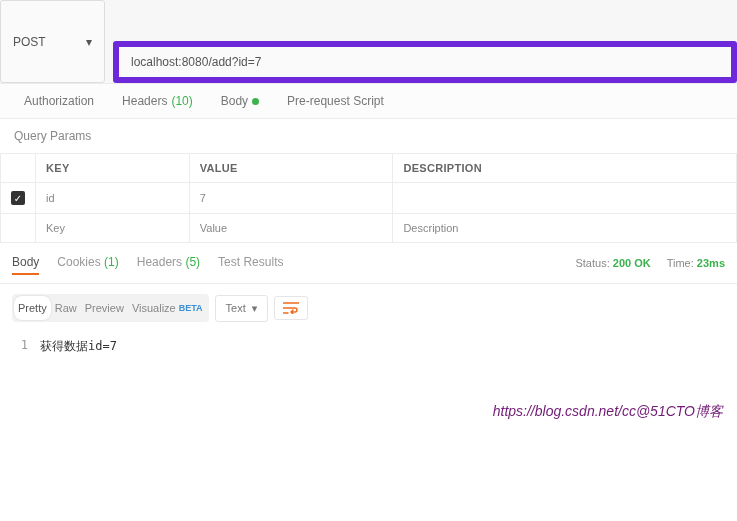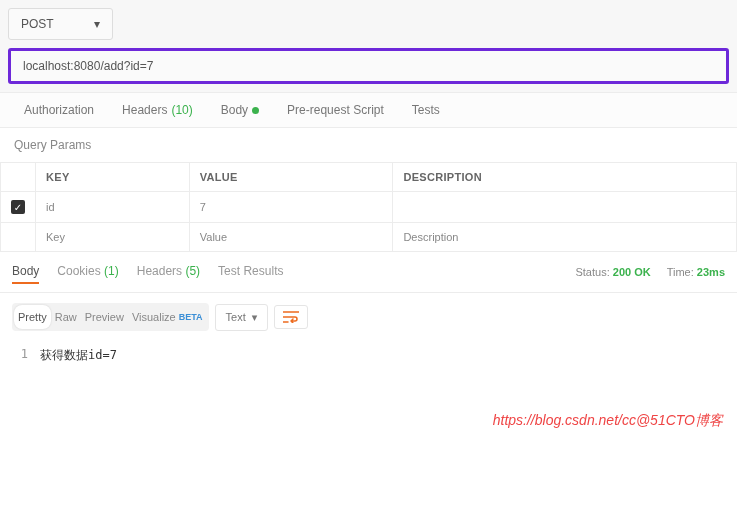--- a/index.html
+++ b/index.html
@@ -1,19 +1,19 @@
 <!DOCTYPE html>
 <html><head>
 <meta charset="utf-8">
 <style>
 * { box-sizing: border-box; margin: 0; padding: 0; }
 body { font-family: -apple-system, BlinkMacSystemFont, "Segoe UI", Arial, sans-serif; font-size: 12px; color: #666; background: #fff; width: 737px; }
-.top-bar { display: flex; padding: 8px; gap: 8px; background: #f7f7f7; border-bottom: 1px solid #ececec; flex-direction: column; }
+.top-bar { display: flex; gap: 8px; background: #f7f7f7; border-bottom: 1px solid #ececec; }
 .method-select { display: flex; align-items: center; justify-content: space-between; background: #fafafa; border: 1px solid #ddd; border-radius: 3px; padding: 8px 12px; width: 105px; color: #555; cursor: pointer; }
-.url-input { flex: 1; background: #fafafa; border: 3px solid #6d28d9; border-radius: 3px; padding: 8px 12px; color: #555; font-size: 12px; }
+.url-input { flex: 1; background: #fafafa; border: 6px solid #6d28d9; border-radius: 3px; padding: 8px 12px; color: #555; font-size: 12px; margin-top: 41px; }
 .req-tabs { display: flex; gap: 0; padding: 0 10px; border-bottom: 1px solid #ececec; background: #fcfcfc; }
 .req-tab { padding: 10px 14px; cursor: pointer; color: #777; display: flex; align-items: center; gap: 4px; }
 .req-tab.active { color: #555; border-bottom: 2px solid #ed6b1f; }
 .dot { width: 7px; height: 7px; border-radius: 50%; background: #3bb24d; display: inline-block; }
 .count { color: #3bb24d; }
 .qp-title { padding: 10px 14px; color: #888; font-size: 12px; }
 table.params { width: 100%; border-collapse: collapse; }
 table.params th, table.params td { border: 1px solid #ececec; padding: 8px 10px; text-align: left; font-weight: normal; color: #888; font-size: 11px; }
 table.params th { color: #666; font-weight: 600; letter-spacing: 0.3px; }
 .cb { width: 14px; height: 14px; background: #333; border-radius: 2px; display: inline-flex; align-items: center; justify-content: center; color: #fff; font-size: 10px; }
@@ -28,21 +28,21 @@
 .view-bar { display: flex; align-items: center; gap: 6px; padding: 10px 12px; }
 .view-tabs { display: flex; background: #f2f2f2; border-radius: 4px; padding: 2px; }
 .view-tab { padding: 6px 4px; cursor: pointer; color: #888; border-radius: 8px; font-size: 11px; display: flex; align-items: center; gap: 3px; }
 .view-tab.active { background: #fff; color: #555; box-shadow: 0 0 2px rgba(0,0,0,0.15); }
 .beta { color: #3b8fd6; font-size: 9px; font-weight: 600; }
 .type-select { border: 1px solid #e5e5e5; border-radius: 3px; padding: 6px 10px; color: #777; display: flex; align-items: center; gap: 6px; cursor: pointer; font-size: 11px; }
 .wrap-btn { border: 1px solid #e5e5e5; border-radius: 3px; padding: 5px 8px; color: #ed6b1f; cursor: pointer; }
 .code-area { display: flex; padding: 6px 0 40px 0; font-family: Consolas, monospace; font-size: 12px; }
 .lineno { width: 40px; text-align: right; padding-right: 12px; color: #999; }
 .code-line { color: #333; }
-.watermark { text-align: right; padding: 8px 14px 10px 12px; color: #ef4444; font-size: 14px; font-style: italic; }
+.watermark { text-align: right; padding: 8px 14px 10px 12px; color: #701a75; font-size: 14px; font-style: italic; }
 svg { display: block; }
 </style>
 </head>
 <body>
 
 <div class="top-bar">
   <div class="method-select">
     <span>POST</span>
     <span>▾</span>
   </div>
@@ -53,21 +53,20 @@
   <div class="req-tab">Authorization</div>
   <div class="req-tab">
       <span>Headers</span> 
       <span class="count">(10)</span>
     </div>
   <div class="req-tab">
       <span>Body</span>
       <span class="dot"></span>
     </div>
   <div class="req-tab">Pre-request Script</div>
-  <div class="req-tab">Tests</div>
 </div>
 
 <div class="qp-title">Query Params</div>
 
 <table class="params">
   <tbody>
       <tr>
     <th class="cb-col"></th>
     <th>KEY</th>
     <th>VALUE</th>

